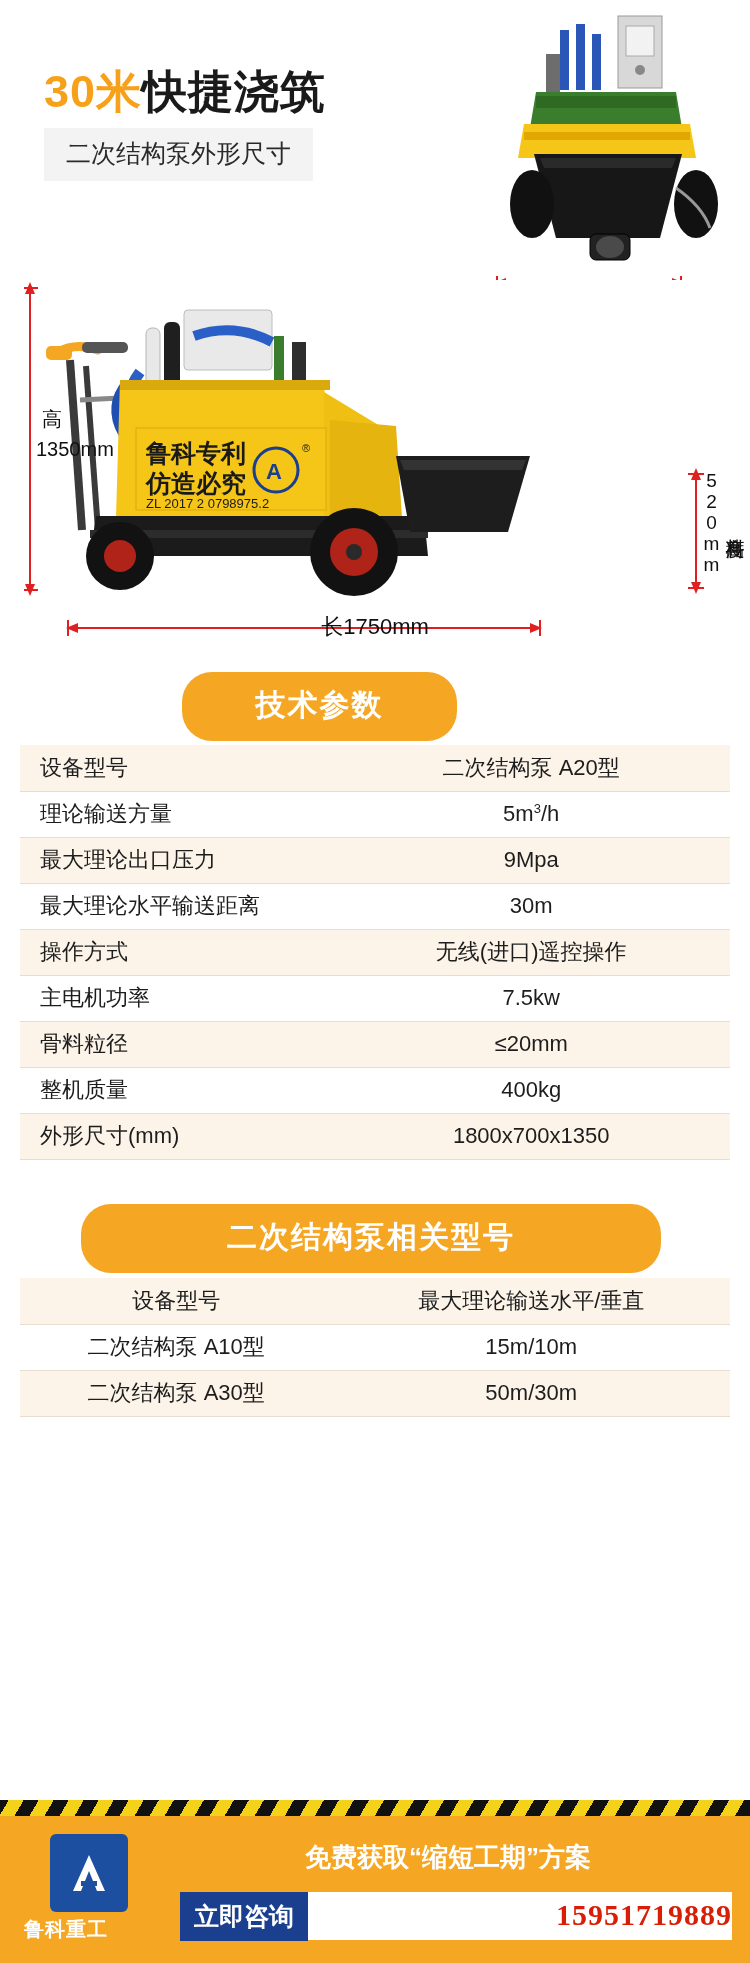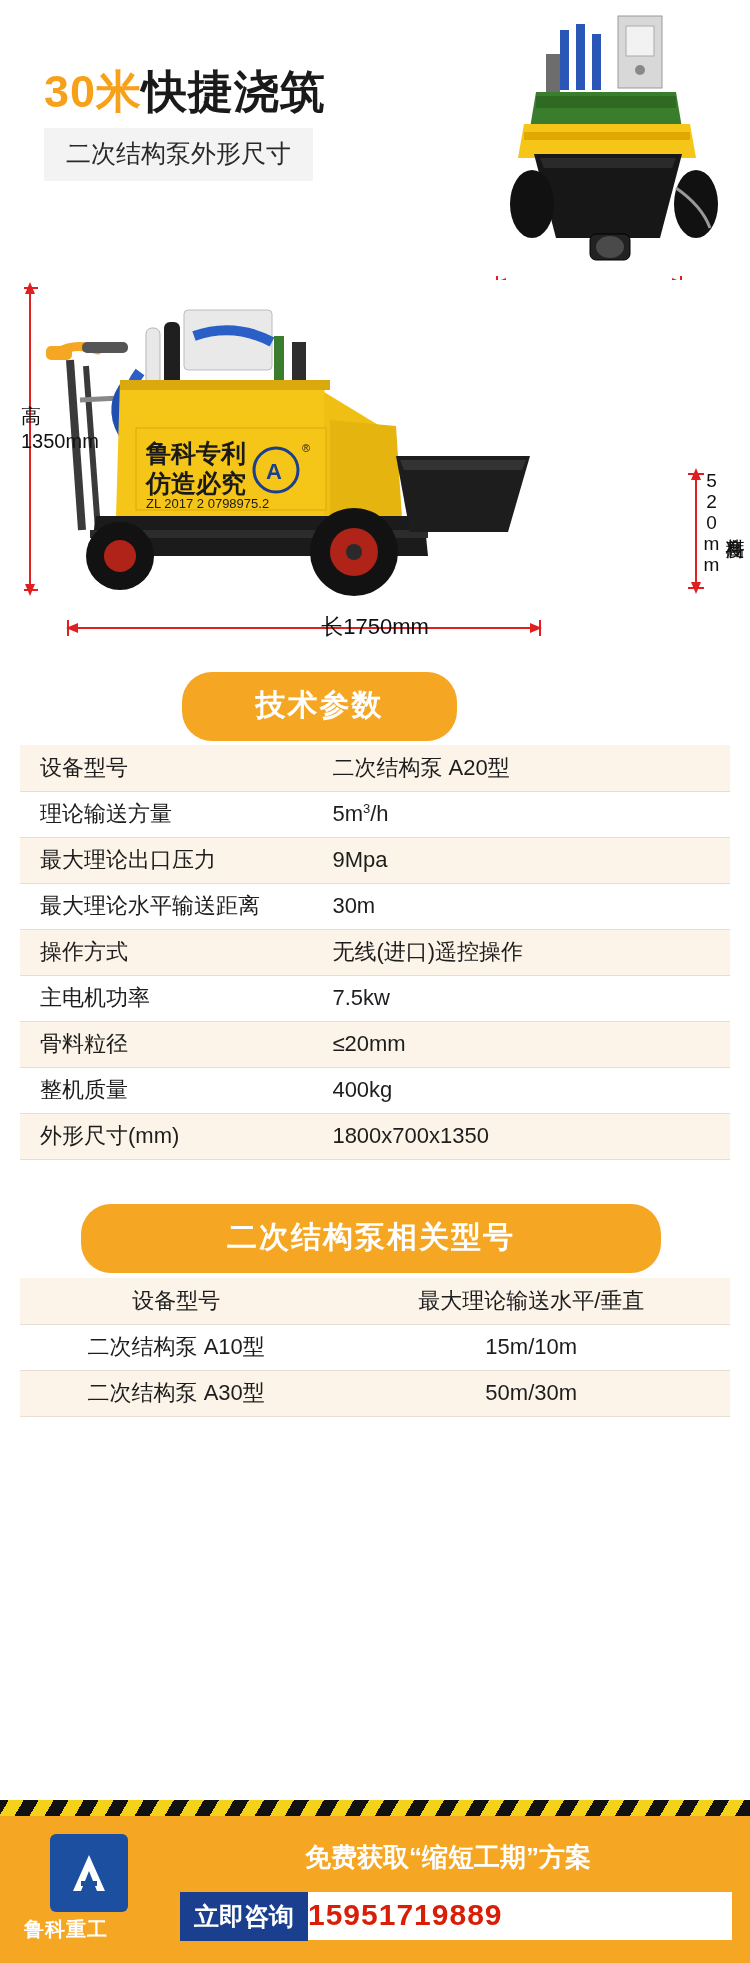--- a/index.html
+++ b/index.html
@@ -57,26 +57,26 @@
 
   
   .photo-main {
     position: absolute;
     left: 24px; top: 280px;
     width: 706px; height: 360px;
   }
 
   .dim-left-label {
     position: absolute;
-    left: 21px; top: 404px;
+    left: 36px; top: 404px;
     width: 26px;
     font-size: 20px;
-    line-height: 25px;
+    line-height: 30px;
     color: #111;
-    text-align: left;
+    text-align: right;
   }
   .dim-right-label {
     position: absolute;
     right: 4px; top: 470px;
     width: 46px;
     font-size: 19px;
     line-height: 22px;
     color: #111;
     text-align: center;
     display: flex;
@@ -121,21 +121,21 @@
     color: #1d1d1d;
   }
   .spec-table tr { height: 46px; }
   .spec-table tr:nth-child(odd) { background: #fcf4e9; }
   .spec-table tr:nth-child(even) { background: #ffffff; }
   .spec-table td {
     border-bottom: 1px solid #e7ddd0;
     padding: 3px 0;
   }
   .spec-table td.k { width: 44%; padding-left: 20px; }
-  .spec-table td.v { width: 56%; text-align: left; }
+  .spec-table td.v { width: 56%; text-align: center; }
   .spec-table sup { font-size: 13px; vertical-align: super; }
 
   
   .rel-table {
     position: absolute;
     left: 20px; top: 1278px;
     width: 710px;
     border-collapse: collapse;
     font-size: 22px;
     color: #1d1d1d;
@@ -218,24 +218,25 @@
     font-weight: bold;
     padding: 8px 14px;
     white-space: nowrap;
   }
   .cta-phone {
     flex: 1;
     background: #ffffff;
     color: #d81e06;
     font-size: 30px;
     font-weight: bold;
-    text-align: left;
+    text-align: right;
     padding: 6px 0 8px 0;
     letter-spacing: 1px;
     white-space: nowrap;
+    font-family: Liberation Serif, serif;
   }
 </style>
 </head>
 <body>
 
 <div class="header">
   <div class="title-main">
     <span class="orange">30米</span><span class="dark">快捷浇筑</span>
   </div>
   <div class="title-sub">二次结构泵外形尺寸</div>

